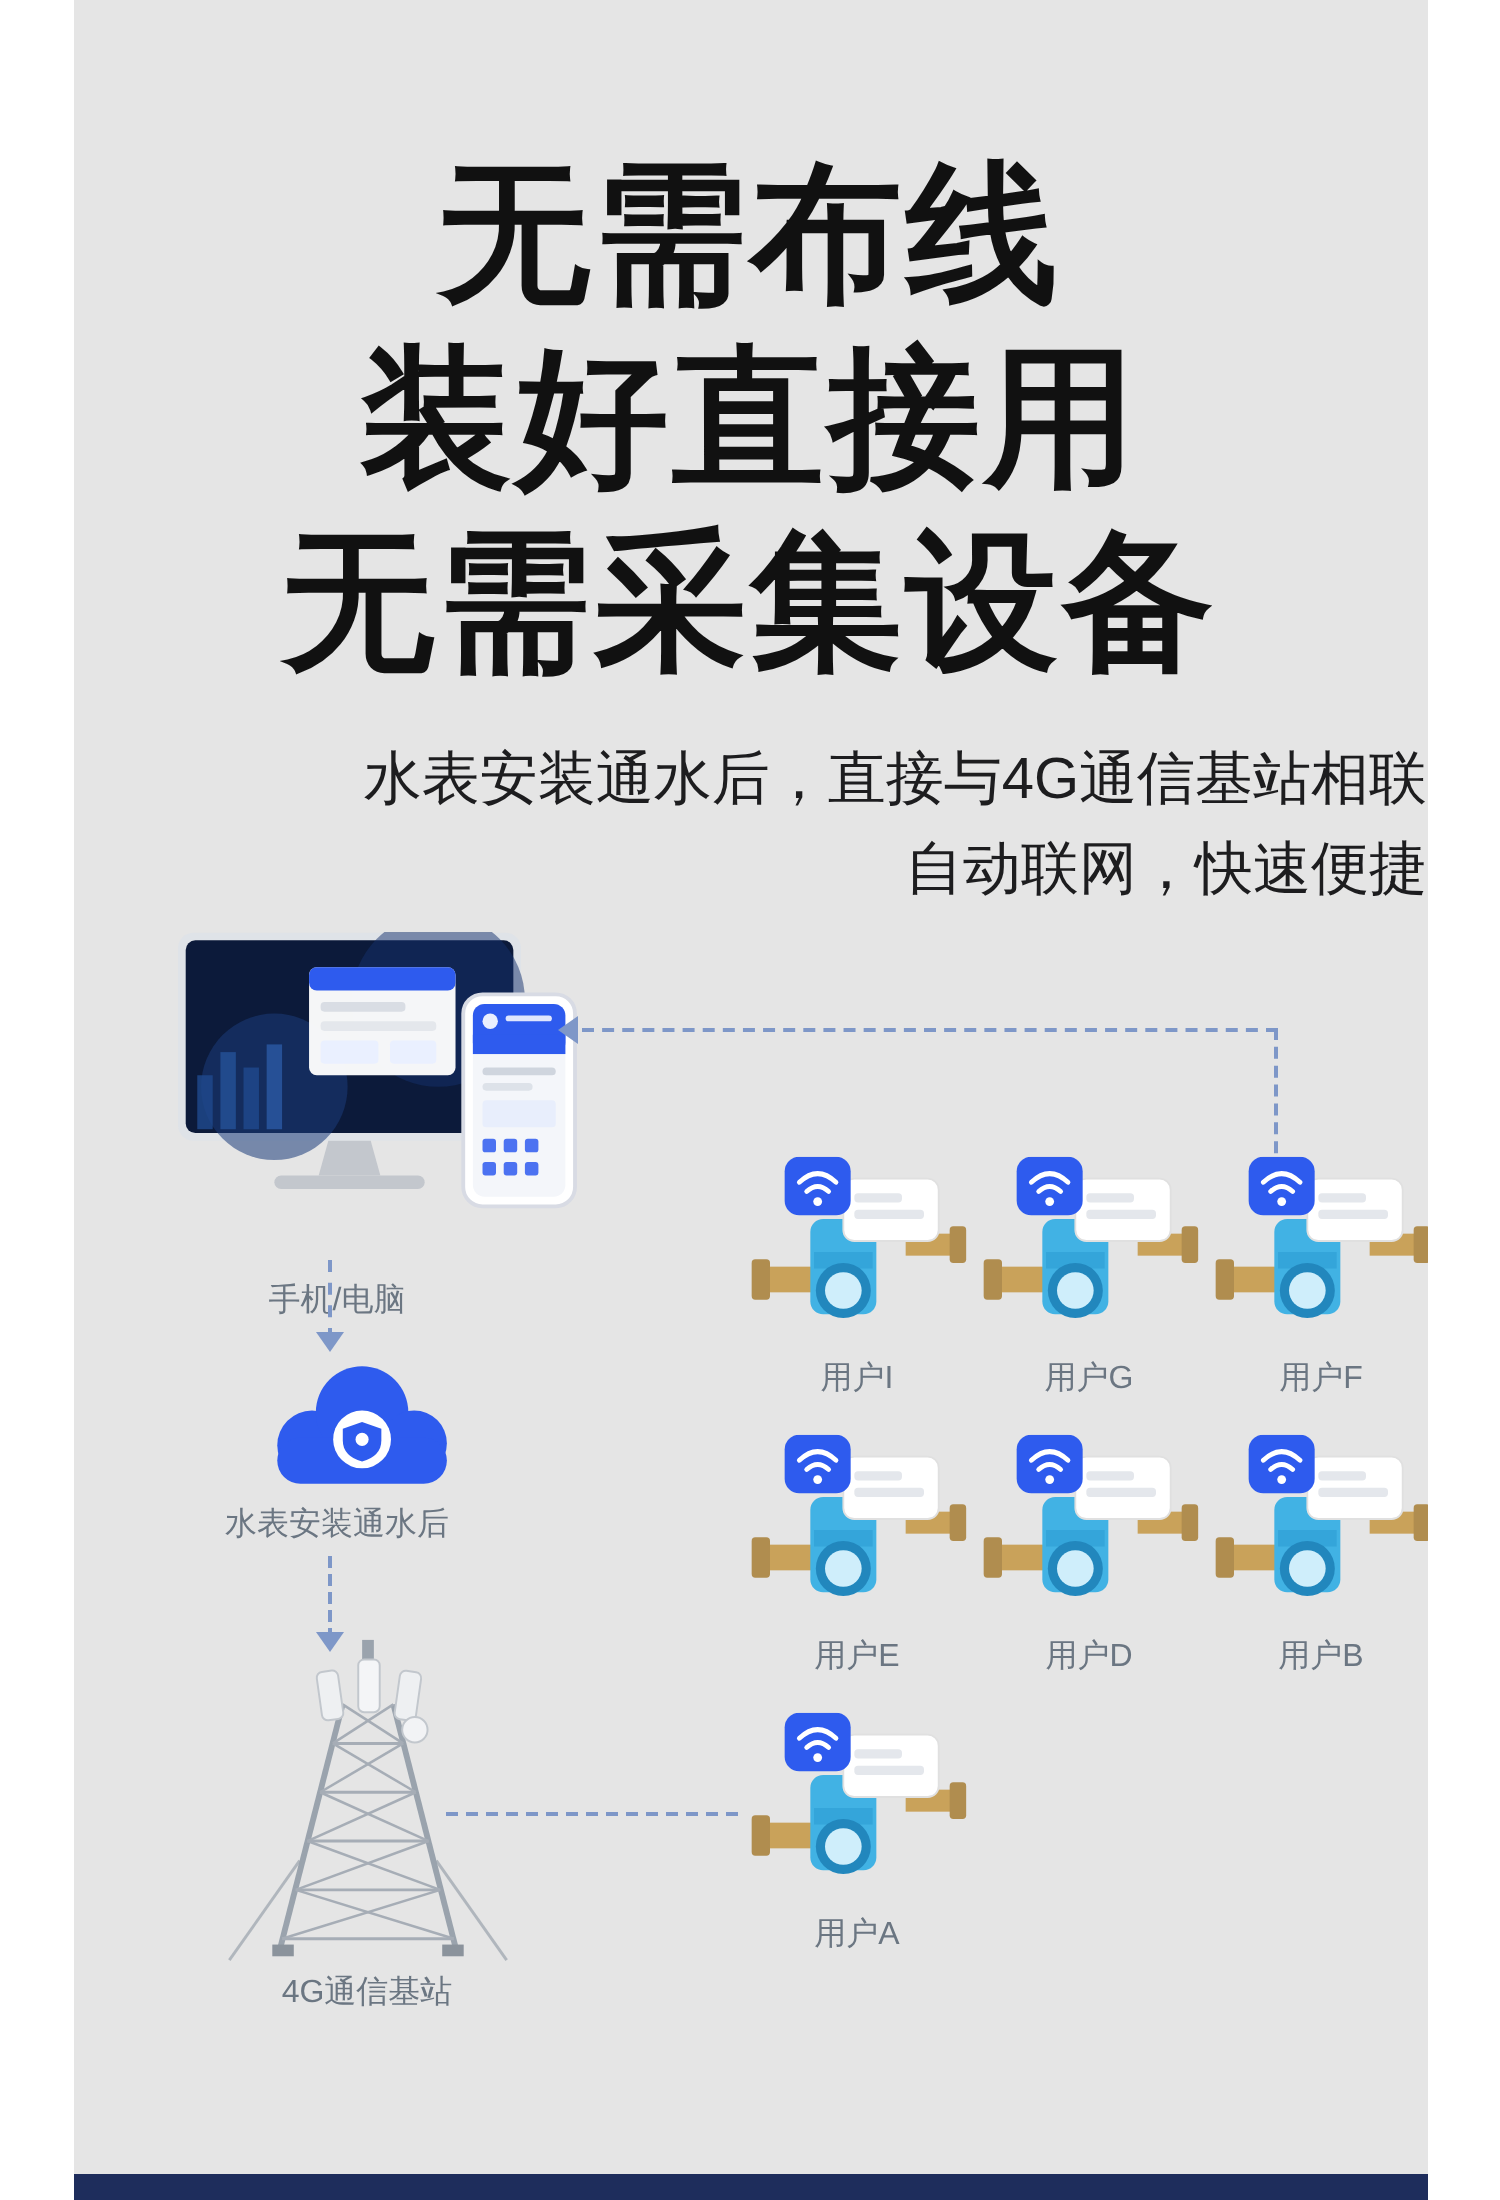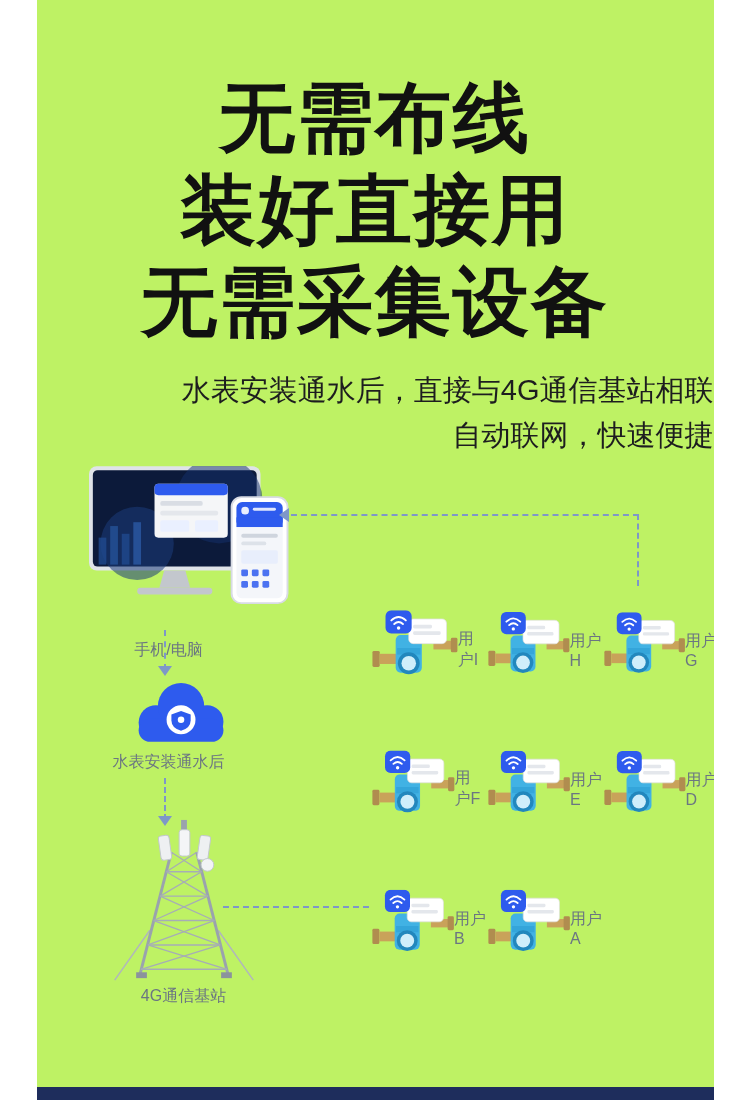--- a/index.html
+++ b/index.html
@@ -1,19 +1,19 @@
 <!DOCTYPE html>
 <html><head>
 <meta charset="utf-8">
 <style>
   * { margin:0; padding:0; box-sizing:border-box; }
   body { background:#ffffff; font-family:"Liberation Sans","DejaVu Sans",sans-serif; }
   .page {
     position:relative; width:677px; height:1100px;
-    background:#bef264; overflow:hidden; margin:0 auto;
+    background:#e5e5e5; overflow:hidden; margin:0 auto;
   }
   
   .headline { position:absolute; top:72px; left:0; width:100%; text-align:center;
     font-weight:900; color:#111; font-size:76px; line-height:92px; letter-spacing:2px; }
   
   .subtitle { position:absolute; top:368px; left:0; width:100%; text-align:right;
     font-size:29px; color:#1d1d1f; line-height:45px; font-weight:400; }
   
   .monitor-wrap  { position:absolute; left:52px;  top:466px; width:212px; height:150px; }
   .cloud-wrap    { position:absolute; left:92px;  top:674px; width:106px; height:76px; }
@@ -33,21 +33,21 @@
   .c-tower-meters { left:186px; top:906px; width:146px; }
   .arrow { position:absolute; width:0; height:0; }
   .arrow-left { border:7px solid transparent; border-right:10px solid #7e97c8; border-left:0; }
   .arrow-down { border:7px solid transparent; border-top:10px solid #7e97c8; border-bottom:0; }
   .a1 { left:242px; top:508px; }
   .a2 { left:121px; top:666px; }
   .a3 { left:121px; top:816px; }
   
   .meters { position:absolute; left:334px; top:578px;
     display:grid; grid-template-columns:repeat(3,116px); grid-auto-rows:139px; }
-  .meter-cell { display:flex; flex-direction:row; align-items:center; }
+  .meter-cell { display:flex; flex-direction:column; align-items:center; }
   .meter-cell svg { width:110px; height:96px; }
   .meter-label { margin-top:5px; font-size:16px; color:#6b7682; }
   
   .bottom-bar { position:absolute; left:0; bottom:0; width:750px; height:13px; background:#1e2d5c; }
 </style>
 </head>
 <body>
 
 <div class="page">
 
@@ -179,26 +179,20 @@
     <div class="meter-cell">
       <svg viewBox="0 0 120 104">
           <use href="#meter-symbol"></use>
         </svg>
       <div class="meter-label">用户I</div>
     </div>
     <div class="meter-cell">
       <svg viewBox="0 0 120 104">
           <use href="#meter-symbol"></use>
         </svg>
-      <div class="meter-label">用户H</div>
-    </div>
-    <div class="meter-cell">
-      <svg viewBox="0 0 120 104">
-          <use href="#meter-symbol"></use>
-        </svg>
       <div class="meter-label">用户G</div>
     </div>
     <div class="meter-cell">
       <svg viewBox="0 0 120 104">
           <use href="#meter-symbol"></use>
         </svg>
       <div class="meter-label">用户F</div>
     </div>
     <div class="meter-cell">
       <svg viewBox="0 0 120 104">

